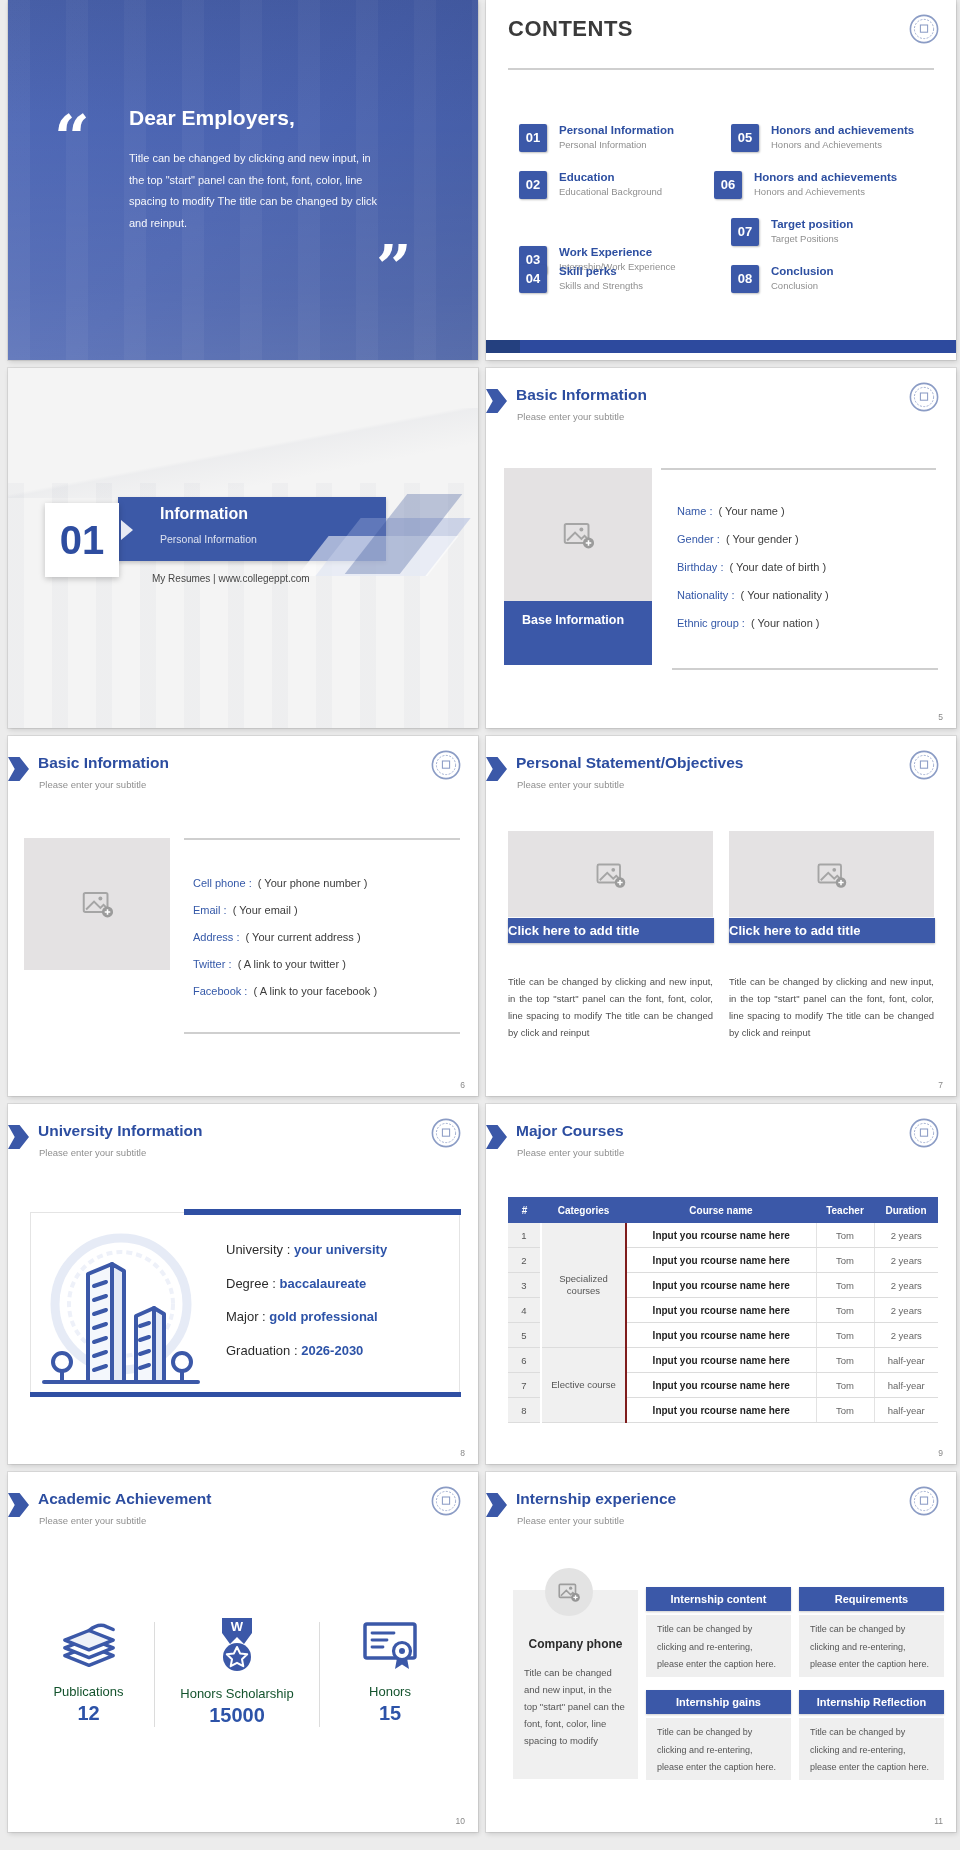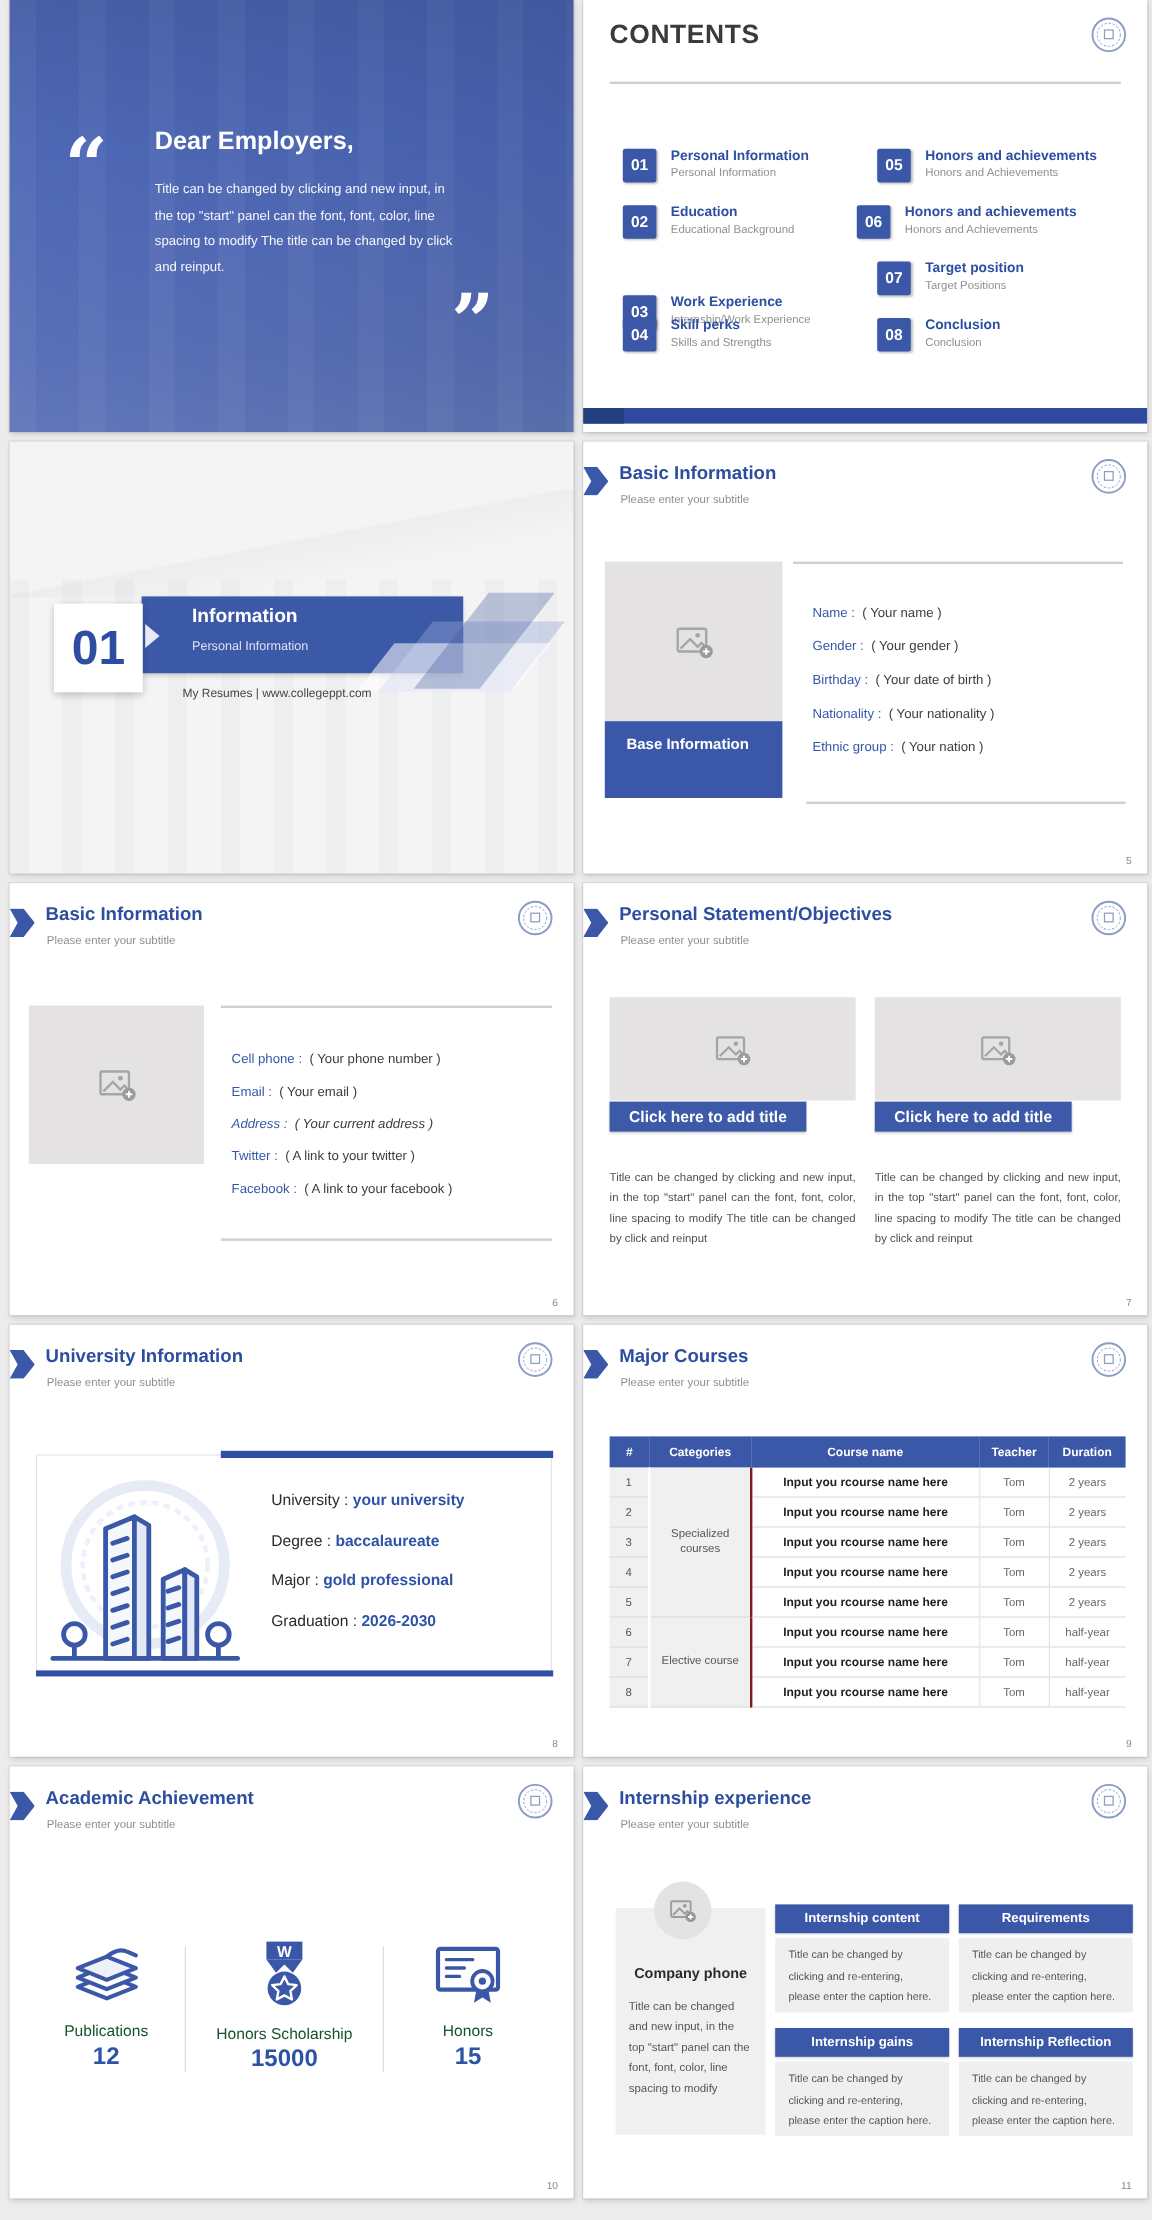--- a/index.html
+++ b/index.html
@@ -61,22 +61,22 @@
   .label-box{position:absolute;background:#3b58a8;color:#fff;font-weight:bold;font-size:12.5px;line-height:1.4;
     padding:11px 0 0 18px;box-sizing:border-box;}
   .rule{position:absolute;height:2px;background:#cfcfcf;}
   .field{position:absolute;font-size:11px;white-space:nowrap;}
   .field .fl{color:#3458a8;}
   .field .fv{color:#3c3c3c;}
   .ph-ic{position:absolute;}
 
   
   .st-box{position:absolute;width:205px;height:86px;background:#e4e2e3;}
-  .st-bar{position:absolute;width:164px;height:25px;background:#3d5aa9;color:#fff;font-weight:bold;font-size:13px;
-    text-align:center;line-height:25px;box-shadow:0 1px 2px rgba(0,0,0,.25);cursor:pointer;}
+  .st-bar{position:absolute;width:206px;height:25px;background:#3d5aa9;color:#fff;font-weight:bold;font-size:13px;
+    line-height:25px;box-shadow:0 1px 2px rgba(0,0,0,.25);cursor:pointer;}
   .st-cap{position:absolute;width:205px;font-size:9.5px;line-height:17px;color:#4f4f4f;text-align:justify;}
 
   
   .uni-box{left:22px;top:108px;width:430px;height:185px;background:#fff;border:1px solid #e4e4e4;box-sizing:border-box;}
   .uni-bar-top{left:176px;top:105px;width:277px;height:6px;background:#2f4fa3;}
   .uni-bar-bot{left:22px;top:288px;width:431px;height:5px;background:#2f4fa3;}
   .uni-field{position:absolute;left:218px;font-size:13px;white-space:nowrap;}
   .uni-field .fl{color:#2b2b2b;}
   .uni-field .fv{color:#2d53a8;font-weight:bold;}
 
@@ -239,21 +239,21 @@
       <path d="M36 30.5v7 M32.5 34h7" stroke="#fff" stroke-width="2"></path>
     </svg>
   </div>
   <div class="rule" style="left:176px;top:102px;width:276px;"></div>
   <div class="field" style="left:185px;top:141px;">
     <span class="fl">Cell phone :</span>&nbsp;&nbsp;<span class="fv">( Your phone number )</span>
   </div>
   <div class="field" style="left:185px;top:168px;">
     <span class="fl">Email :</span>&nbsp;&nbsp;<span class="fv">( Your email )</span>
   </div>
-  <div class="field" style="left:185px;top:195px;font-style:italic;">
+  <div class="field" style="left:185px;top:195px;">
     <span class="fl">Address :</span>&nbsp;&nbsp;<span class="fv">( Your current address )</span>
   </div>
   <div class="field" style="left:185px;top:222px;">
     <span class="fl">Twitter :</span>&nbsp;&nbsp;<span class="fv">( A link to your twitter )</span>
   </div>
   <div class="field" style="left:185px;top:249px;">
     <span class="fl">Facebook :</span>&nbsp;&nbsp;<span class="fv">( A link to your facebook )</span>
   </div>
   <div class="rule" style="left:176px;top:296px;width:276px;"></div>
   <div class="page-num">6</div>

